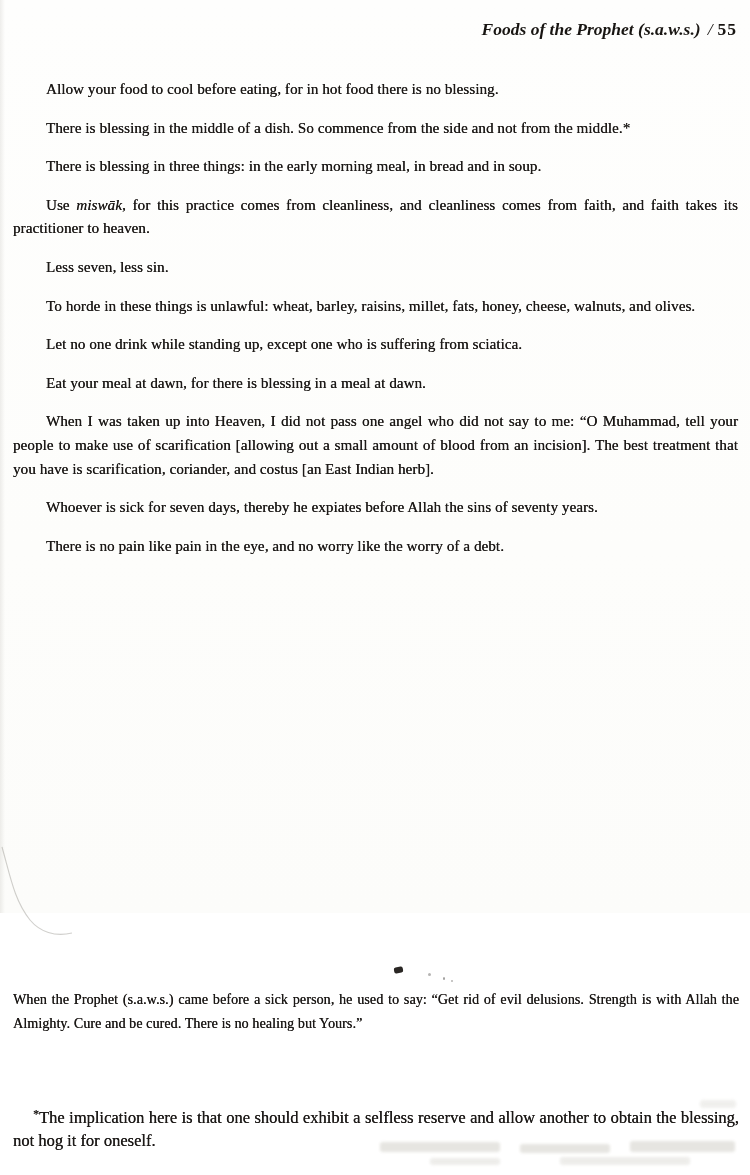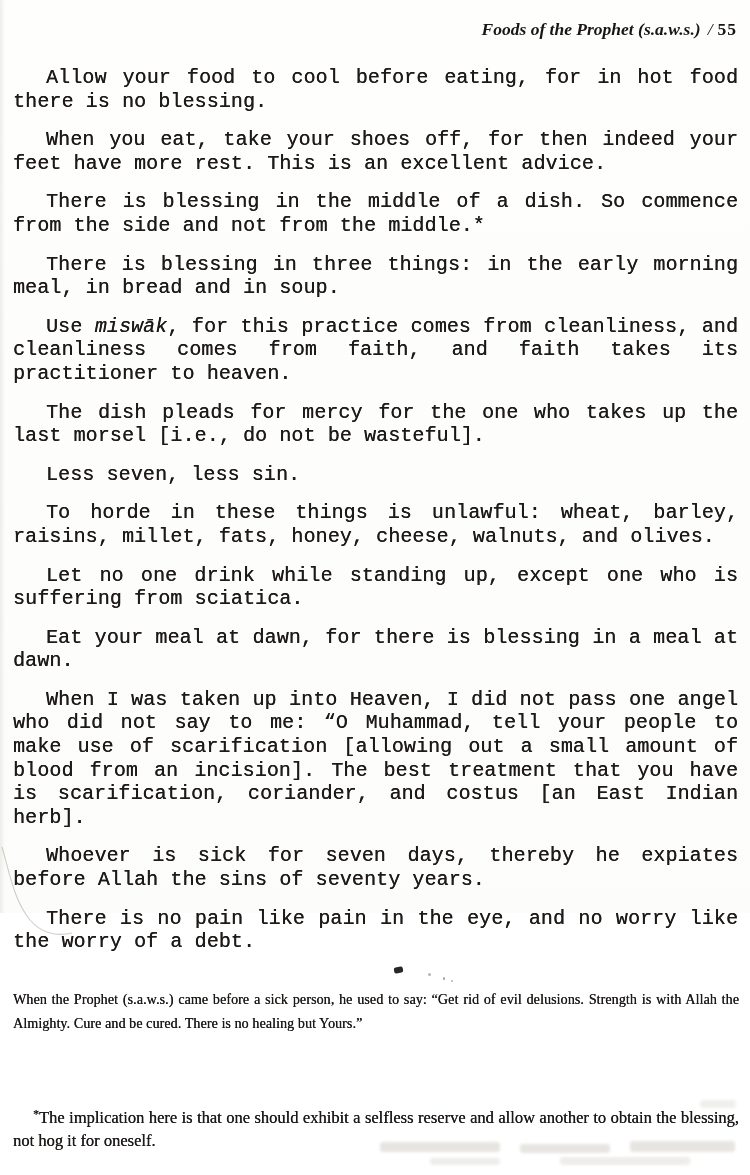--- a/index.html
+++ b/index.html
@@ -52,28 +52,27 @@
     letter-spacing: 1px;
   }
 
   .body-text {
     position: absolute;
     top: 66px;
     left: 13px;
     width: 725px;
   }
   p.para {
-    margin: 0 0 15px 0;
-    font-size: 20px;
+    margin: 12px 0 15px 0;
+    font-size: 15px;
     line-height: 23.6px;
     text-align: justify;
     text-indent: 33px;
     text-shadow: 0.25px 0 0 currentColor;
     letter-spacing: 0.1px;
-    font-family: Liberation Mono, monospace;
   }
   .it { font-style: italic; }
 
   .separator {
     position: absolute;
     left: 0; top: 0;
     width: 750px;
     height: 0;
   }
   .dot {
@@ -144,25 +143,23 @@
 <body>
 
 <div class="page">
 
   <div class="running-header">
     <span class="ht">Foods of the Prophet (s.a.w.s.)</span><span class="hs">/</span><span class="hn">55</span>
   </div>
 
   <div class="body-text">
     <p class="para"><span>Allow your food to cool before eating, for in hot food there is no blessing.</span></p>
-    <p class="para"><span>When you eat, take your shoes off, for then indeed your feet have more rest. This is an excellent advice.</span></p>
     <p class="para"><span>There is blessing in the middle of a dish. So commence from the side and not from the middle.*</span></p>
     <p class="para"><span>There is blessing in three things: in the early morning meal, in bread and in soup.</span></p>
     <p class="para"><span>Use </span><span class="it">miswāk</span><span>, for this practice comes from cleanliness, and cleanliness comes from faith, and faith takes its practitioner to heaven.</span></p>
-    <p class="para"><span>The dish pleads for mercy for the one who takes up the last morsel [i.e., do not be wasteful].</span></p>
     <p class="para"><span>Less seven, less sin.</span></p>
     <p class="para"><span>To horde in these things is unlawful: wheat, barley, raisins, millet, fats, honey, cheese, walnuts, and olives.</span></p>
     <p class="para"><span>Let no one drink while standing up, except one who is suffering from sciatica.</span></p>
     <p class="para"><span>Eat your meal at dawn, for there is blessing in a meal at dawn.</span></p>
     <p class="para"><span>When I was taken up into Heaven, I did not pass one angel who did not say to me: “O Muhammad, tell your people to make use of scarification [allowing out a small amount of blood from an incision]. The best treatment that you have is scarification, coriander, and costus [an East Indian herb].</span></p>
     <p class="para"><span>Whoever is sick for seven days, thereby he expiates before Allah the sins of seventy years.</span></p>
     <p class="para"><span>There is no pain like pain in the eye, and no worry like the worry of a debt.</span></p>
   </div>
 
   <div class="separator">

